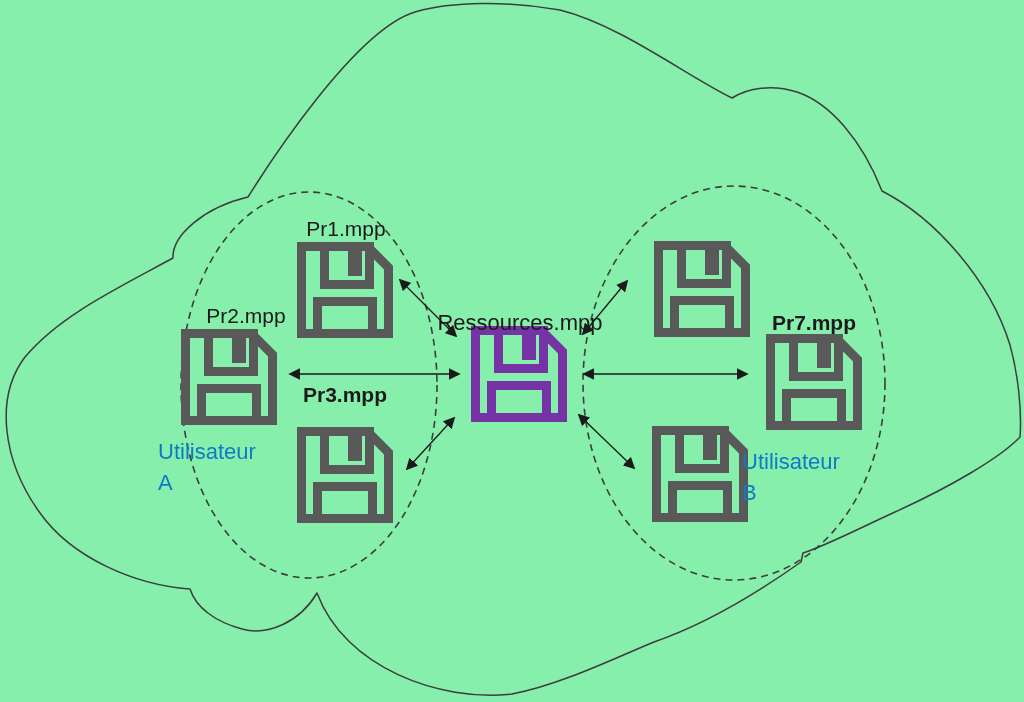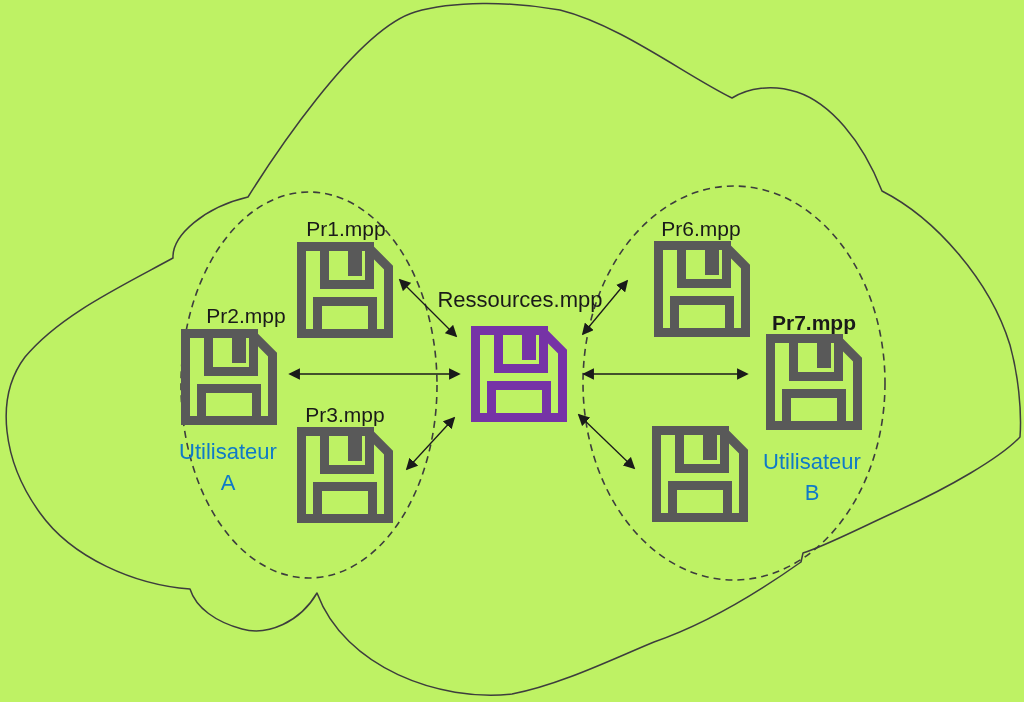--- a/index.html
+++ b/index.html
@@ -1,37 +1,37 @@
 <!DOCTYPE html>
 <html style="--disk-gray: #595959; --disk-purple: #7633A6; --user-blue: #0F7AC8; --line: #3d3d3d; --arrow: #1a1a1a;"><head>
 <meta charset="utf-8">
 <style>
   html,body{margin:0;padding:0;background:#fff;}
   .canvas{
     position:relative;
     width:1024px;height:702px;
-    background:#bef264;
+    background:#86efac;
     font-family:"Liberation Sans", sans-serif;
     overflow:hidden;
   }
   svg.scene{position:absolute;left:0;top:0;}
   .cloud{fill:none;stroke:var(--line,#3d3d3d);stroke-width:1.5;stroke-linejoin:round;}
   .boundary{fill:none;stroke:var(--line,#3d3d3d);stroke-width:1.6;stroke-dasharray:7 5;}
   .arrow{stroke:var(--arrow,#1a1a1a);stroke-width:1.3;fill:none;}
   .ah{fill:var(--arrow,#1a1a1a);}
   .disk-gray{color:var(--disk-gray,#595959);}
   .disk-purple{color:var(--disk-purple,#7633A6);}
   symbol{overflow:visible;}
   .lbl{
     position:absolute;width:140px;text-align:center;
     font-size:21px;color:#1a1a1a;white-space:nowrap;line-height:24px;
   }
-  .lbl-center{width:200px;font-size:22px;}
+  .lbl-center{width:200px;font-size:22px;margin-top:23px;}
   .user-lbl{
-    position:absolute;width:140px;text-align:center;
+    position:absolute;width:140px;text-align:left;
     font-size:22px;line-height:31px;color:var(--user-blue,#0F7AC8);
   }
 </style>
 </head>
 <body>
 
 <div class="canvas">
 
   <svg class="scene" width="1024" height="702" viewBox="0 0 1024 702">
     <defs>
@@ -95,23 +95,22 @@
     <g class="disk-gray">
       <use href="#floppy" x="766" y="334" width="96" height="96"></use>
     </g>
     <g class="disk-gray">
       <use href="#floppy" x="652" y="426" width="96" height="96"></use>
     </g>
   </svg>
 
   <div class="lbl" style="left:276px;top:217px;">Pr1.mpp</div>
   <div class="lbl" style="left:176px;top:304px;">Pr2.mpp</div>
-  <div class="lbl" style="left:275px;top:403px;">Pr3.mpp</div>
+  <div class="lbl" style="left:275px;top:383px;font-weight:bold;">Pr3.mpp</div>
   <div class="lbl lbl-center" style="left:420px;top:288px;">Ressources.mpp</div>
-  <div class="lbl" style="left:631px;top:217px;">Pr6.mpp</div>
   <div class="lbl" style="left:744px;top:311px;font-weight:bold;">Pr7.mpp</div>
 
   <div class="user-lbl" style="left:158px;top:436px;">
     <div>Utilisateur</div>
     <div>A</div>
   </div>
   <div class="user-lbl" style="left:742px;top:446px;">
     <div>Utilisateur</div>
     <div>B</div>
   </div>

